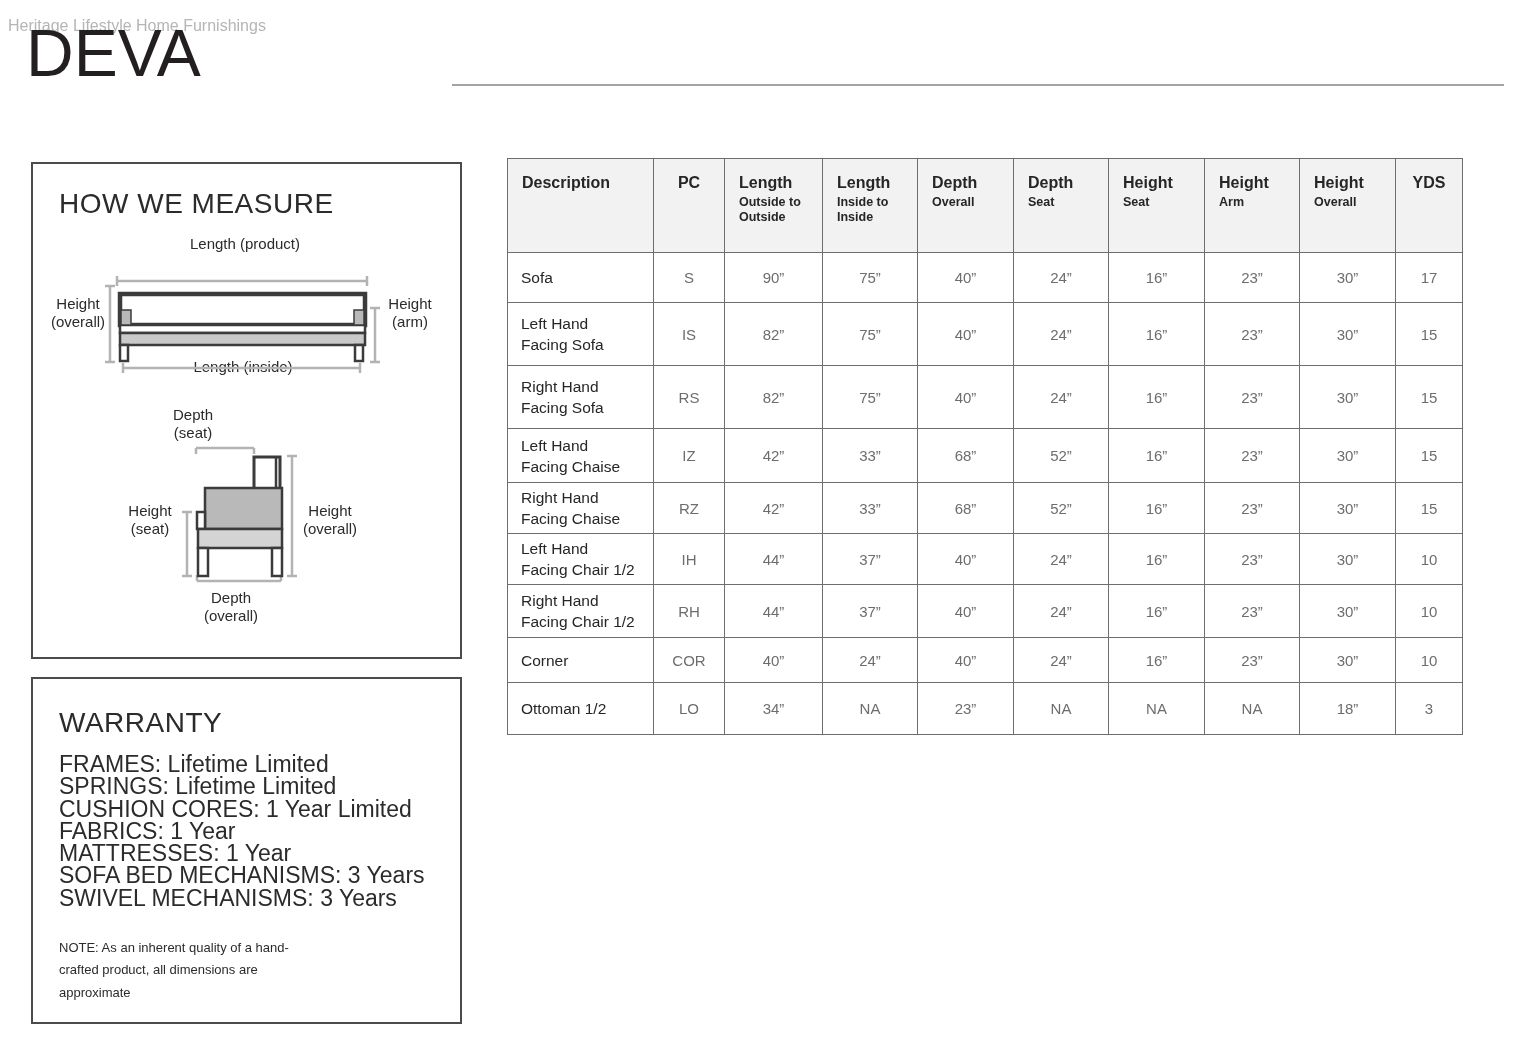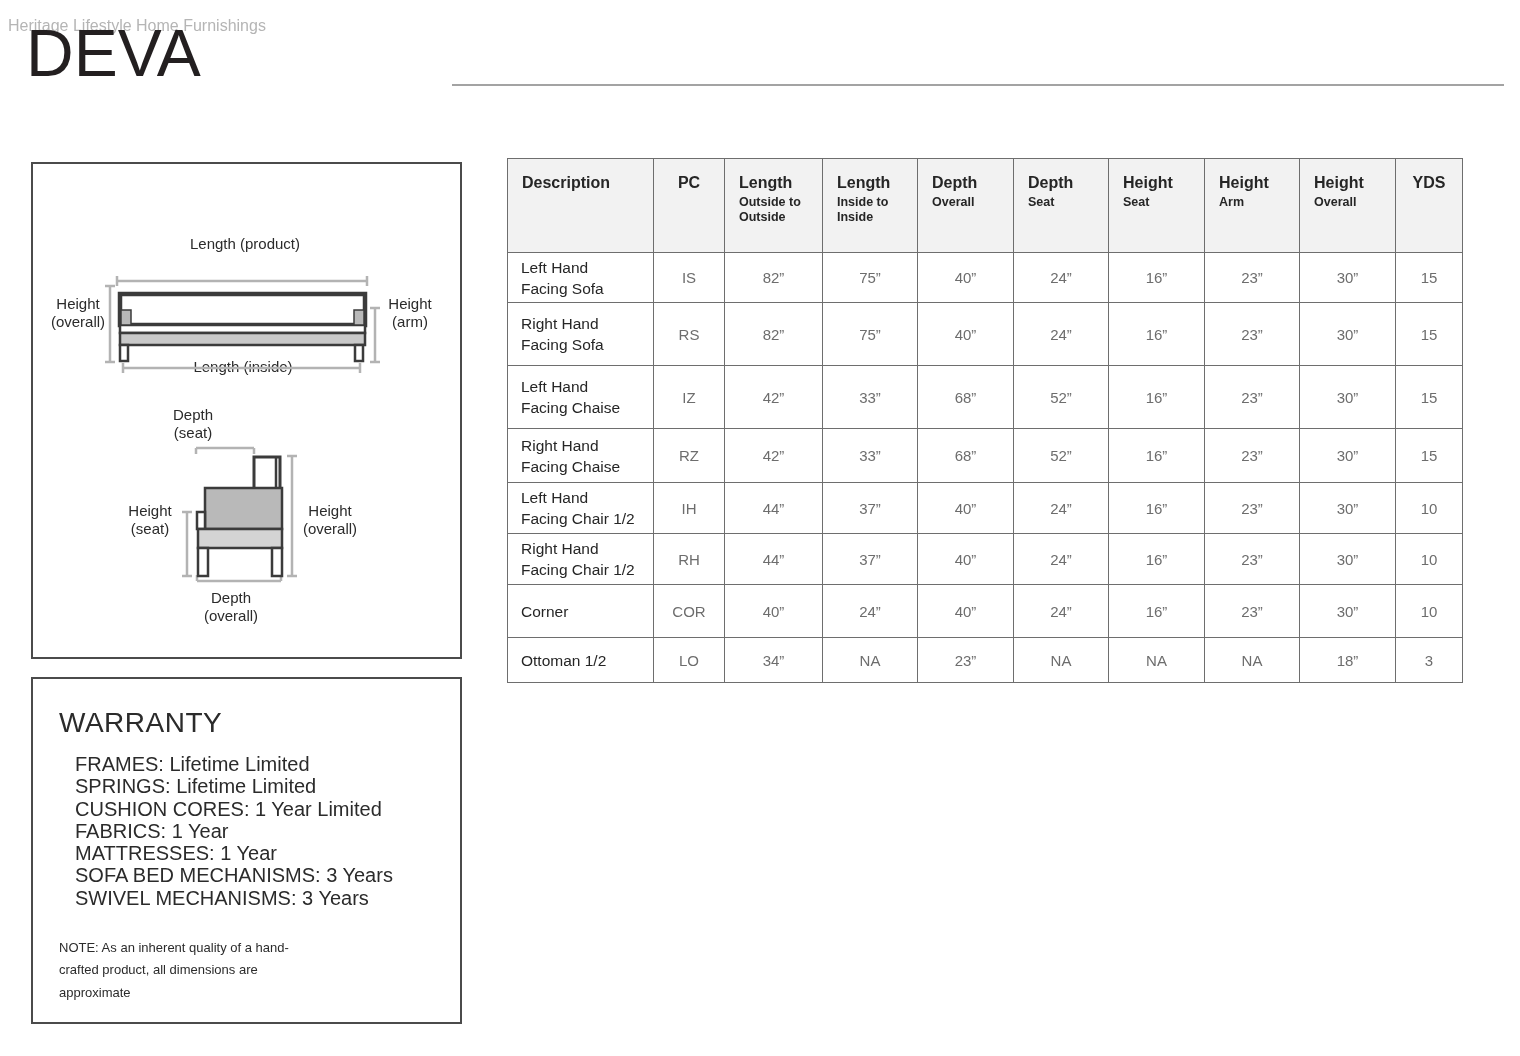--- a/index.html
+++ b/index.html
@@ -29,21 +29,21 @@
   #lbl-height-arm{left:335px;top:131px;width:84px;}
   #lbl-length-inside{left:130px;top:194px;width:160px;}
   #lbl-depth-seat{left:118px;top:242px;width:84px;}
   #lbl-height-seat{left:75px;top:338px;width:84px;}
   #lbl-height-overall2{left:255px;top:338px;width:84px;}
   #lbl-depth-overall{left:156px;top:425px;width:84px;}
   #sofa-svg{position:absolute;left:68px;top:104px;}
   #chair-svg{position:absolute;left:147px;top:278px;}
 
   
-  .warranty-lines{position:absolute;left:26px;top:74px;font-size:20px;line-height:22.3px;color:#2b2b2b;margin-left:16px;}
+  .warranty-lines{position:absolute;left:26px;top:74px;font-size:23px;line-height:22.3px;color:#2b2b2b;}
   .warranty-note{position:absolute;left:26px;top:258px;font-size:13px;line-height:22.3px;color:#2b2b2b;}
 
   
   #spec-table{position:absolute;left:507px;top:158px;border-collapse:collapse;
     table-layout:fixed;background:#fff;}
   #spec-table col.c0{width:146px}#spec-table col.c1{width:71px}
   #spec-table col.c2{width:98px}#spec-table col.c3{width:95px}
   #spec-table col.c4{width:96px}#spec-table col.c5{width:95px}
   #spec-table col.c6{width:96px}#spec-table col.c7{width:95px}
   #spec-table col.c8{width:96px}#spec-table col.c9{width:67px}
@@ -64,20 +64,21 @@
   tbody tr:nth-child(9){height:52px}  tbody tr:nth-child(10){height:48px}
 </style>
 </head>
 <body>
 
 <div class="brand">Heritage Lifestyle Home Furnishings</div>
 <div class="product-title">DEVA</div>
 <div class="topline"></div>
 
 <div class="panel" id="measure-box">
+  <div class="panel-title">HOW WE MEASURE</div>
 
   <div class="diagram-label" id="lbl-length-overall">Length (product)</div>
   <div class="diagram-label" id="lbl-height-overall">Height
 (overall)</div>
   <div class="diagram-label" id="lbl-height-arm">Height
 (arm)</div>
   <div class="diagram-label" id="lbl-length-inside">Length (inside)</div>
 
   <svg id="sofa-svg" width="290" height="105" viewBox="0 0 290 105">
     <g stroke="#b3b3b3" stroke-width="2.5" fill="none">
@@ -208,20 +209,32 @@
           <div class="col-label">Height</div>
           <div class="col-sub">Overall</div>
         </th>
         <th class="center">
           <div class="col-label">YDS</div>
         </th>
       </tr>
   </thead>
   <tbody id="spec-body">
       <tr>
+        <td class="desc">Sofa</td>
+        <td>S</td>
+        <td>90”</td>
+        <td>75”</td>
+        <td>40”</td>
+        <td>24”</td>
+        <td>16”</td>
+        <td>23”</td>
+        <td>30”</td>
+        <td>17</td>
+      </tr>
+      <tr>
         <td class="desc">Left Hand
 Facing Sofa</td>
         <td>IS</td>
         <td>82”</td>
         <td>75”</td>
         <td>40”</td>
         <td>24”</td>
         <td>16”</td>
         <td>23”</td>
         <td>30”</td>

